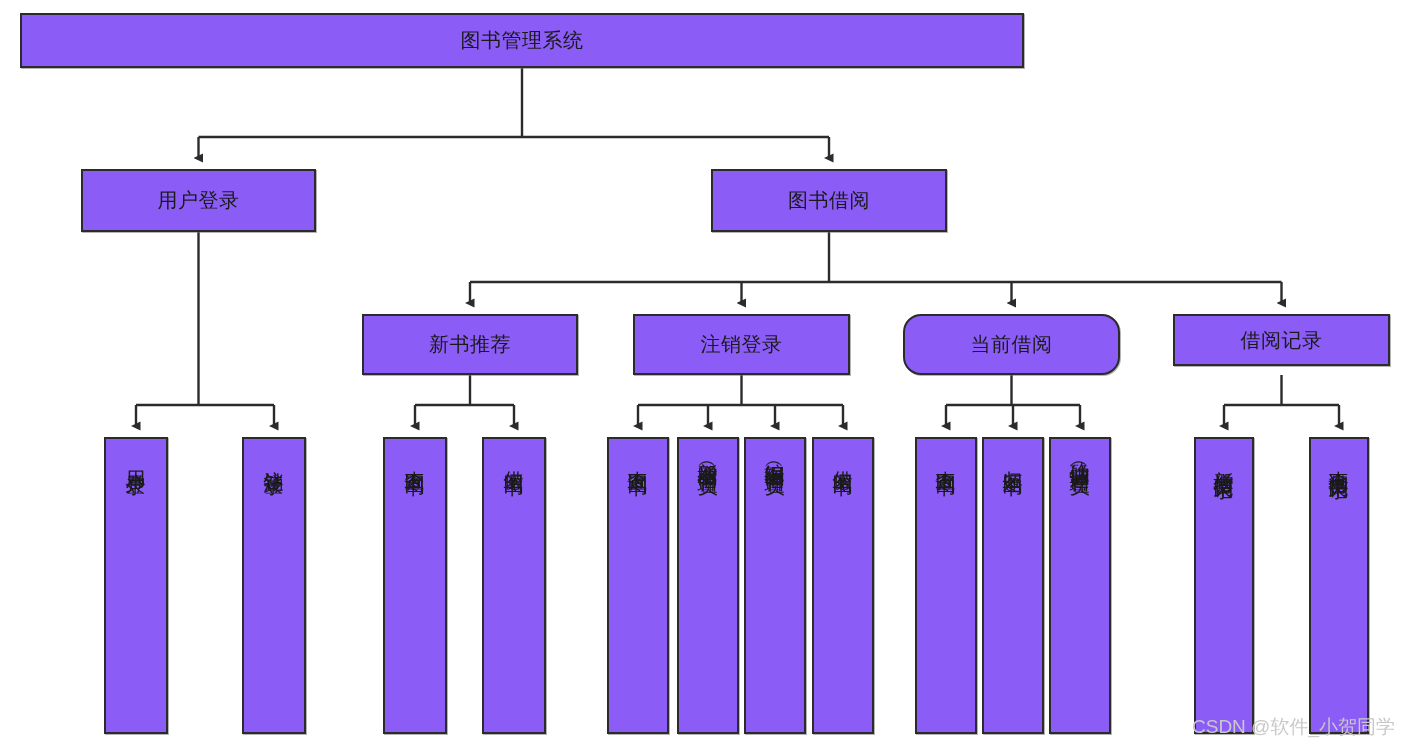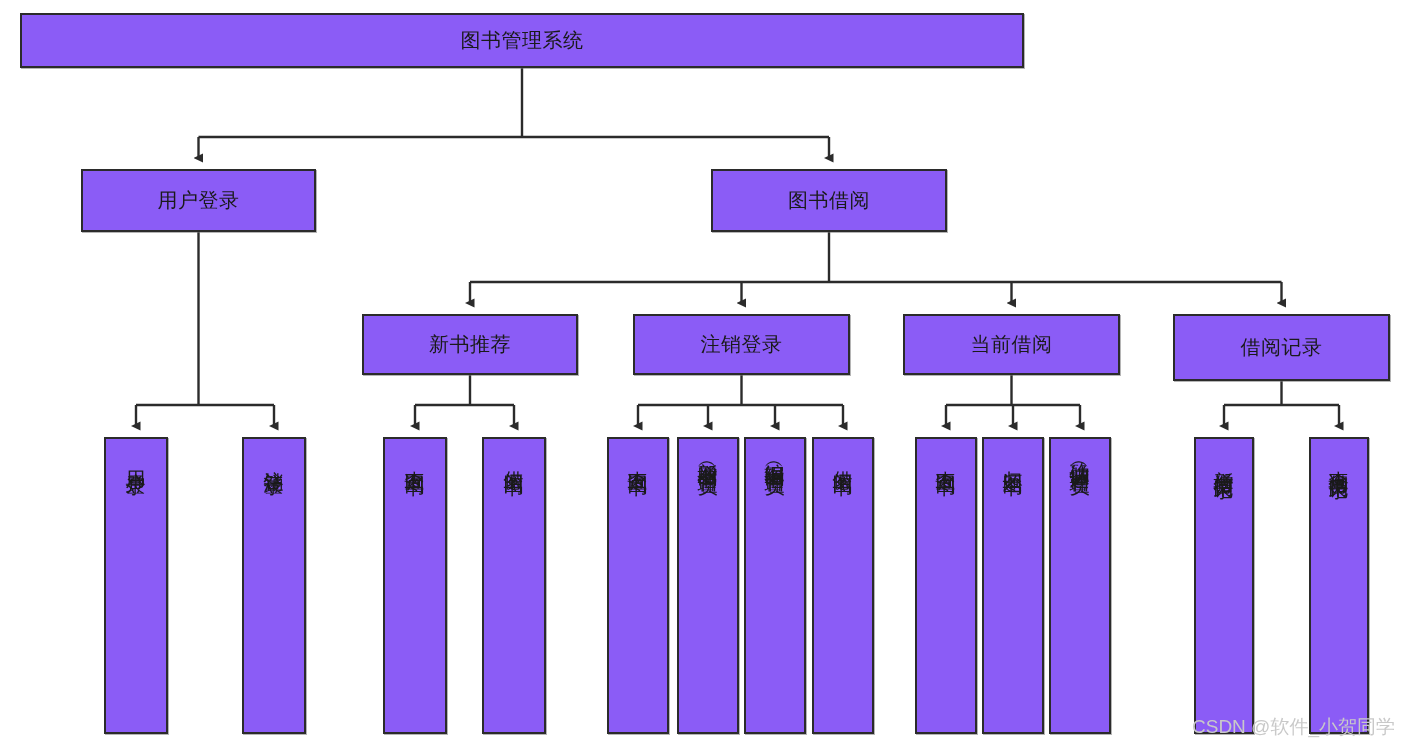--- a/index.html
+++ b/index.html
@@ -121,24 +121,24 @@
       </div>
       <div class="node" style="left: 711px; top: 169px; width: 236px; height: 63px;">
         <span class="lbl">图书借阅</span>
       </div>
       <div class="node" style="left: 362px; top: 314px; width: 216px; height: 61px;">
         <span class="lbl">新书推荐</span>
       </div>
       <div class="node" style="left: 633px; top: 314px; width: 217px; height: 61px;">
         <span class="lbl">注销登录</span>
       </div>
-      <div class="node" style="left: 903px; top: 314px; width: 217px; height: 61px;">
+      <div class="node" style="left: 903px; top: 314px; width: 217px; height: 61px; border-radius: 18px;">
         <span class="lbl">当前借阅</span>
       </div>
-      <div class="node" style="left: 1173px; top: 314px; width: 217px; height: 67px;">
+      <div class="node" style="left: 1173px; top: 314px; width: 217px; height: 52px;">
         <span class="lbl">借阅记录</span>
       </div>
       <div class="node vert" style="left: 104px; top: 437px; width: 64px; height: 297px;">
         <span class="lbl">用户登录</span>
       </div>
       <div class="node vert" style="left: 242px; top: 437px; width: 64px; height: 297px;">
         <span class="lbl">注销登录</span>
       </div>
       <div class="node vert" style="left: 383px; top: 437px; width: 64px; height: 297px;">
         <span class="lbl">查询图书</span>

